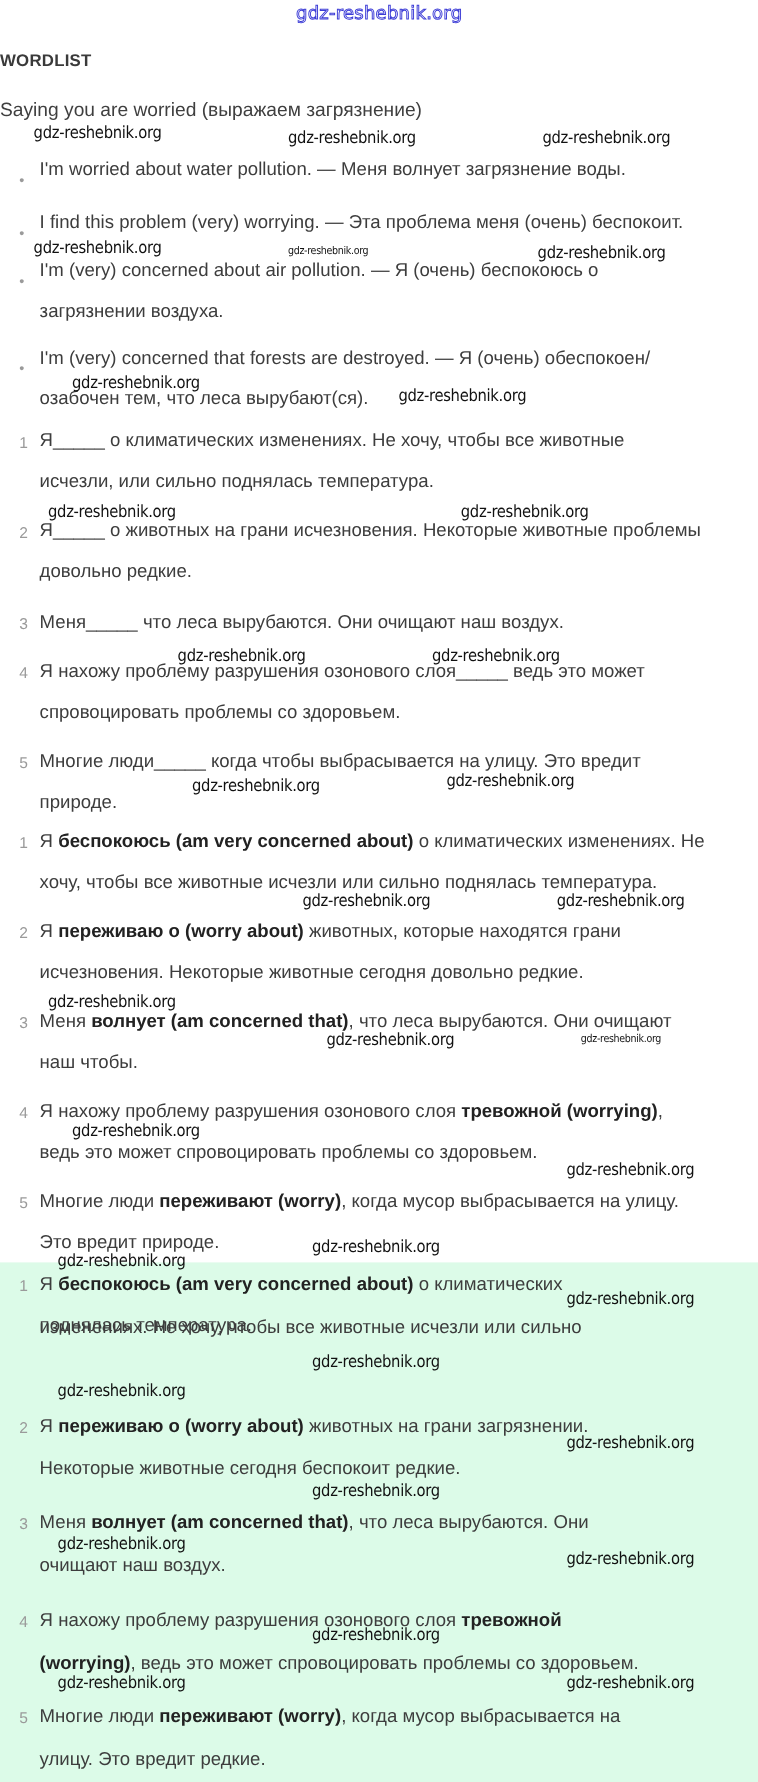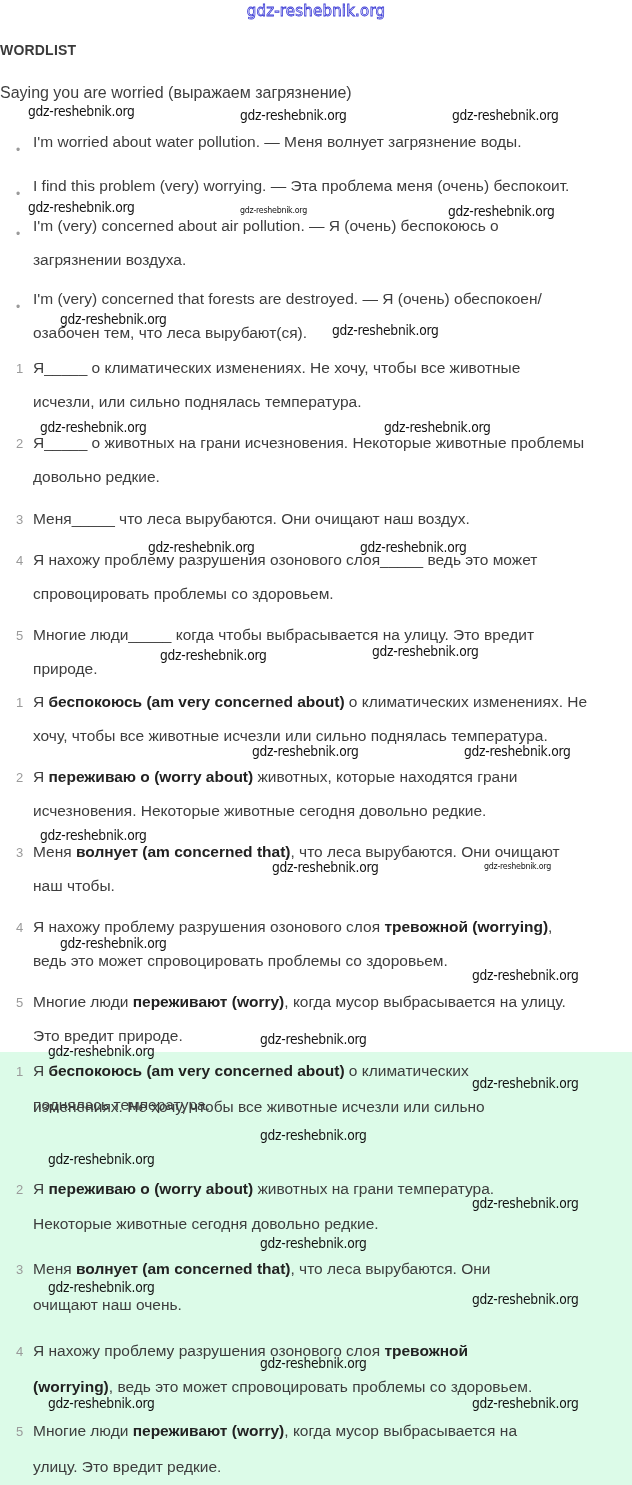--- a/index.html
+++ b/index.html
@@ -72,25 +72,25 @@
 <span class="abs line" style="left:33px;top:952px">ведь это может спровоцировать проблемы со здоровьем.</span>
 <span class="abs num" style="left:16px;top:995px">5</span>
 <span class="abs line" style="left:33px;top:993px"><span>Многие люди </span><b>переживают (worry)</b><span>, когда мусор выбрасывается на улицу.</span></span>
 <span class="abs line" style="left:33px;top:1027px">Это вредит природе.</span>
 
 <span class="abs num" style="left:16px;top:1064px">1</span>
 <span class="abs line" style="left:33px;top:1062px"><span>Я </span><b>беспокоюсь (am very concerned about)</b><span> о климатических</span></span>
 <span class="abs line" style="left:33px;top:1098px">изменениях. Не хочу, чтобы все животные исчезли или сильно</span>
 <span class="abs line" style="left:33px;top:1096px">поднялась температура.</span>
 <span class="abs num" style="left:16px;top:1182px">2</span>
-<span class="abs line" style="left:33px;top:1180px"><span>Я </span><b>переживаю о (worry about)</b><span> животных на грани температура.</span></span>
-<span class="abs line" style="left:33px;top:1215px">Некоторые животные сегодня довольно редкие.</span>
+<span class="abs line" style="left:33px;top:1180px"><span>Я </span><b>переживаю о (worry about)</b><span> животных на грани загрязнении.</span></span>
+<span class="abs line" style="left:33px;top:1215px">Некоторые животные сегодня беспокоит редкие.</span>
 <span class="abs num" style="left:16px;top:1262px">3</span>
 <span class="abs line" style="left:33px;top:1260px"><span>Меня </span><b>волнует (am concerned that)</b><span>, что леса вырубаются. Они</span></span>
-<span class="abs line" style="left:33px;top:1296px">очищают наш очень.</span>
+<span class="abs line" style="left:33px;top:1296px">очищают наш воздух.</span>
 <span class="abs num" style="left:16px;top:1344px">4</span>
 <span class="abs line" style="left:33px;top:1342px"><span>Я нахожу проблему разрушения озонового слоя </span><b>тревожной</b></span>
 <span class="abs line" style="left:33px;top:1378px"><b>(worrying)</b><span>, ведь это может спровоцировать проблемы со здоровьем.</span></span>
 <span class="abs num" style="left:16px;top:1424px">5</span>
 <span class="abs line" style="left:33px;top:1422px"><span>Многие люди </span><b>переживают (worry)</b><span>, когда мусор выбрасывается на</span></span>
 <span class="abs line" style="left:33px;top:1458px">улицу. Это вредит редкие.</span>
 
 <span class="abs wm" style="left:28px;top:103px">gdz-reshebnik.org</span>
 <span class="abs wm" style="left:240px;top:107px">gdz-reshebnik.org</span>
 <span class="abs wm" style="left:452px;top:107px">gdz-reshebnik.org</span>

